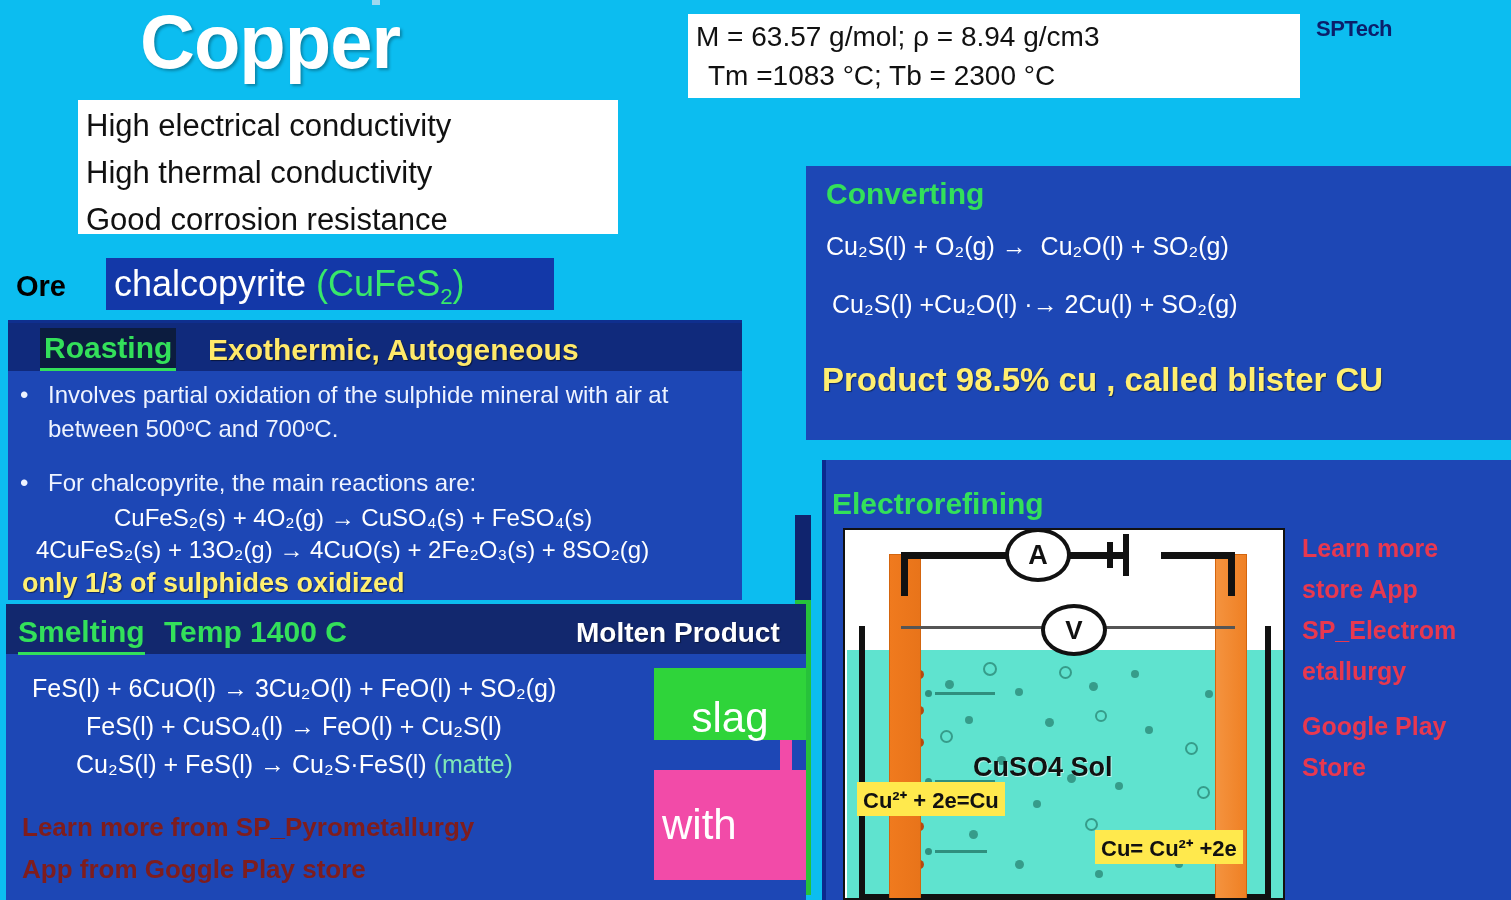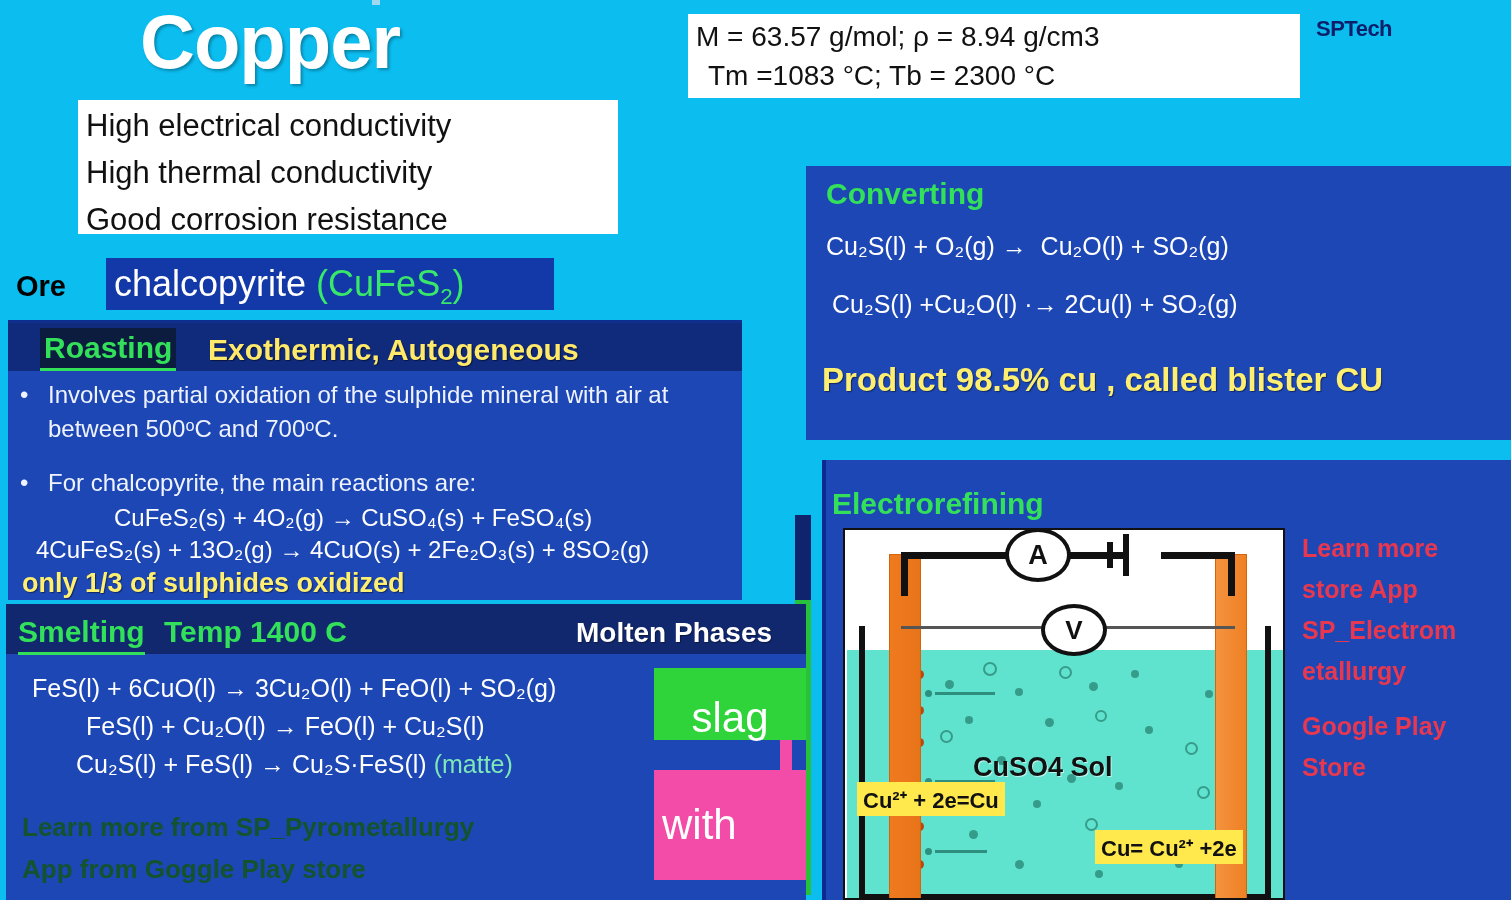--- a/index.html
+++ b/index.html
@@ -144,21 +144,21 @@
     font-size:28px;font-weight:bold;color:#ffffff;
     text-shadow:1px 1px 1px rgba(0,0,0,.4);
     line-height:38px;
   }
   #smelt-eq1{left:32px;top:672px;font-size:25px;}
   #smelt-eq2{left:86px;top:710px;font-size:25px;}
   #smelt-eq3{left:76px;top:748px;font-size:25px;}
   .matte-tag{color:#7ee7b8;}
   #pyro-link{
     left:22px;top:806px;
-    font-size:26px;font-weight:bold;color:#14532d;
+    font-size:26px;font-weight:bold;color:#7f1d1d;
     line-height:42px;
   }
 
   
   #slag-box{
     left:654px;top:668px;width:152px;height:72px;
     background:#2fd43a;
   }
   #slag-box span{
     display:block;font-size:42px;color:#ffffff;
@@ -324,24 +324,24 @@
 
   <div class="abs eqline" id="roast-eq1">CuFeS₂(s) + 4O₂(g) → CuSO₄(s) + FeSO₄(s)</div>
   <div class="abs eqline" id="roast-eq2">4CuFeS₂(s) + 13O₂(g) → 4CuO(s) + 2Fe₂O₃(s) + 8SO₂(g)</div>
   <div class="abs" id="roast-note">only 1/3 of sulphides oxidized</div>
 
   <div class="abs" id="smelting">
     <div id="smelt-head-band"></div>
   </div>
   <div class="abs" id="smelt-title">Smelting</div>
   <div class="abs" id="smelt-temp">Temp  1400 C</div>
-  <div class="abs" id="molten-phases">Molten Phases</div>
+  <div class="abs" id="molten-phases">Molten Product</div>
 
   <div class="abs eqline" id="smelt-eq1">FeS(l) + 6CuO(l) → 3Cu₂O(l) + FeO(l) + SO₂(g)</div>
-  <div class="abs eqline" id="smelt-eq2">FeS(l) + Cu₂O(l) → FeO(l) + Cu₂S(l)</div>
+  <div class="abs eqline" id="smelt-eq2">FeS(l) + CuSO₄(l) → FeO(l) + Cu₂S(l)</div>
   <div class="abs eqline" id="smelt-eq3">
     <span>Cu₂S(l) + FeS(l) → Cu₂S·FeS(l)</span>
     <span class="matte-tag">(matte)</span>
   </div>
 
   <div class="abs" id="pyro-link">
     <div>Learn more from SP_Pyrometallurgy</div>
     <div>App from Goggle Play store</div>
   </div>
 

